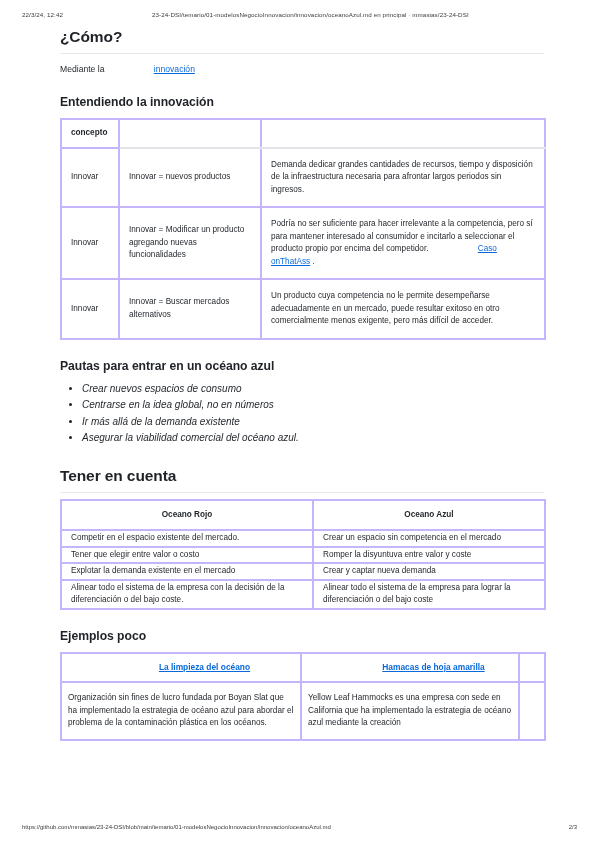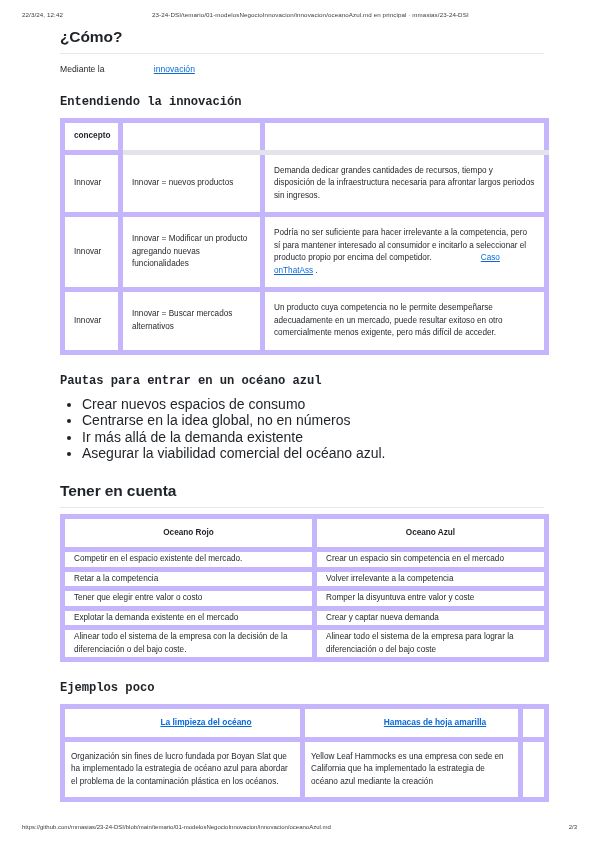--- a/index.html
+++ b/index.html
@@ -79,21 +79,20 @@
     border-bottom: 1px solid #e6e8eb;
     color: #1f2328;
     letter-spacing: -0.1px;
   }
   h2.h-plain {
     font-size: 12.2px;
     font-weight: bold;
     margin: 19px 0 9px 0;
     color: #1f2328;
     letter-spacing: -0.05px;
-    font-family: Liberation Mono, monospace;
   }
   h1.h-underline.second {
     margin-top: 21px;
   }
 
   p.para {
     font-size: 8.6px;
     line-height: 13px;
     margin: 9px 0 0 0;
     color: #1f2328;
@@ -109,21 +108,21 @@
   table.md {
     border-collapse: collapse;
     width: 484px;
     font-size: 8.2px;
     line-height: 12.5px;
     margin: 0;
     table-layout: fixed;
   }
   table.md th,
   table.md td {
-    border: 5px solid #c4b5fd;
+    border: 2px solid #c4b5fd;
     padding: 8px 9px;
     vertical-align: middle;
     color: #1f2328;
     text-align: left;
     font-weight: normal;
   }
   table.md th {
     font-weight: bold;
   }
   table.md th.blank { border-bottom-color: #e2e4e7; }
@@ -146,23 +145,24 @@
   table.t3 col.c1 { width: 240px; }
   table.t3 col.c2 { width: 218px; }
   table.t3 col.c3 { width: 26px; }
   table.t3 th { text-align: center; padding: 7px 9px; }
   table.t3 td { padding: 9px 6px; vertical-align: top; }
   table.t3 th a.link { font-weight: bold; font-size: 8.4px; }
 
   ul.bullets {
     margin: 4px 0 0 0;
     padding-left: 22px;
-    font-size: 14px;
+    font-size: 10px;
     line-height: 14.5px;
     color: #1f2328;
+    font-style: italic;
   }
   ul.bullets li { margin: 0 0 2px 0; }
 </style>
 </head>
 <body>
 
 <div class="print-header">
   <span class="ph-left">22/3/24, 12:42</span>
   <span class="ph-center">23-24-DSI/temario/01-modelosNegocioInnovacion/innovacion/oceanoAzul.md en principal · mmasias/23-24-DSI</span>
 </div>
@@ -228,24 +228,20 @@
         <th>Oceano Rojo</th>
         <th>Oceano Azul</th>
       </tr>
     </thead>
     <tbody>
       <tr>
         <td>Competir en el espacio existente del mercado.</td>
         <td>Crear un espacio sin competencia en el mercado</td>
       </tr>
       <tr>
-        <td>Retar a la competencia</td>
-        <td>Volver irrelevante a la competencia</td>
-      </tr>
-      <tr>
         <td>Tener que elegir entre valor o costo</td>
         <td>Romper la disyuntuva entre valor y coste</td>
       </tr>
       <tr>
         <td>Explotar la demanda existente en el mercado</td>
         <td>Crear y captar nueva demanda</td>
       </tr>
       <tr>
         <td>Alinear todo el sistema de la empresa con la decisión de la diferenciación o del bajo coste.</td>
         <td>Alinear todo el sistema de la empresa para lograr la diferenciación o del bajo coste</td>

